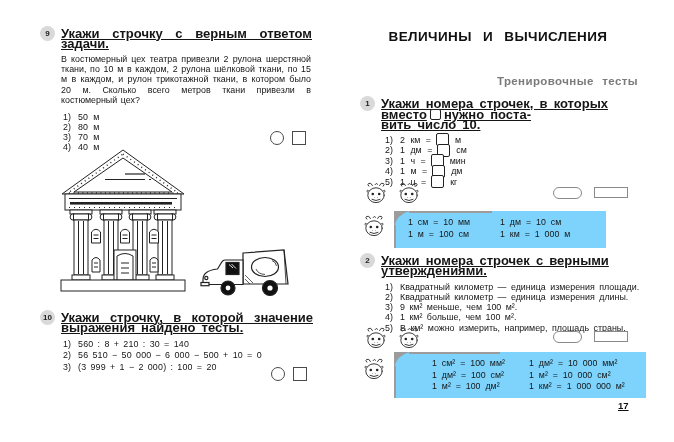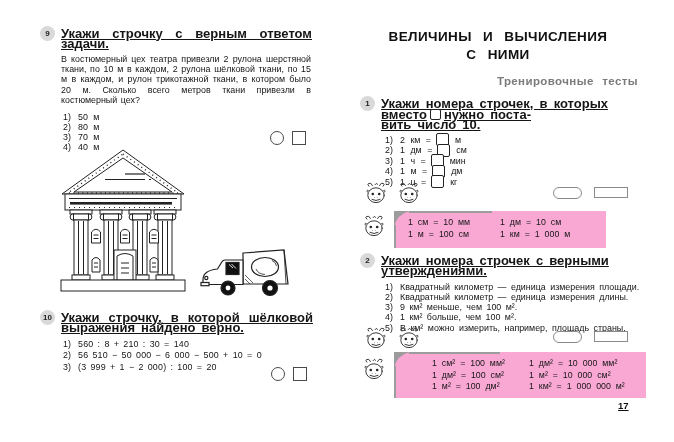--- a/index.html
+++ b/index.html
@@ -49,21 +49,21 @@
   .strow{display:flex;font-size:8.9px;line-height:10.2px;}
   .stnum{flex:0 0 15px;}
   .sttext{word-spacing:2px;}
 
   
   .exrow{display:flex;font-size:8.9px;line-height:11.4px;}
   .exnum{flex:0 0 15px;}
   .extext{word-spacing:1.5px;letter-spacing:.2px;}
 
   
-  .refbox{position:absolute;background:#f9a8d4;}
+  .refbox{position:absolute;background:#7dd3fc;}
   .ref-corner{position:absolute;left:0;top:0;}
   .topline{position:absolute;top:0;height:2px;background:#9c9c9c;}
   .leftline{position:absolute;left:0;width:1.5px;background:#9c9c9c;}
   .ref-cols{display:flex;padding:6px 0 0 14px;font-size:8.8px;word-spacing:2.5px;}
   .ref-col div{line-height:11.6px;}
   .mascot{display:block;}
   .mrow{position:absolute;display:flex;gap:11px;}
 
   .pagenum{position:absolute;font-weight:bold;font-size:9.5px;color:#111;}
   svg{display:block;}
@@ -214,21 +214,21 @@
       <circle cx="28" cy="40" r="7" fill="#111"></circle>
       <circle cx="28" cy="40" r="2.4" fill="#fff" stroke="none"></circle>
       <circle cx="70" cy="40" r="7.5" fill="#111"></circle>
       <circle cx="70" cy="40" r="2.6" fill="#fff" stroke="none"></circle>
     </g>
   </svg>
 
   <div class="abs" style="left:40px;top:310px;width:276px;">
     <div class="qhead">
       <div class="badge">10</div>
-      <div class="qtitle" style="width:252px;">Укажи строчку, в которой шёлковой выражения найдено верно.</div>
+      <div class="qtitle" style="width:252px;">Укажи строчку, в которой значение выражения найдено тесты.</div>
     </div>
     <div style="margin:5px 0 0 23px;">
       <div class="exrow">
         <span class="exnum">1)</span>
         <span class="extext">560 : 8 + 210 : 30 = 140</span>
       </div>
       <div class="exrow">
         <span class="exnum">2)</span>
         <span class="extext">56 510 − 50 000 − 6 000 − 500 + 10 = 0</span>
       </div>
@@ -236,21 +236,20 @@
         <span class="exnum">3)</span>
         <span class="extext">(3 999 + 1 − 2 000) : 100 = 20</span>
       </div>
     </div>
   </div>
   <div class="mk-circle" style="left:271px;top:367px;"></div>
   <div class="mk-square" style="left:293px;top:367px;"></div>
 
   <div class="rc-title" style="top:28px;">
     <div>ВЕЛИЧИНЫ И ВЫЧИСЛЕНИЯ</div>
-    <div>С НИМИ</div>
   </div>
   <div class="rc-sub" style="top:75px;">Тренировочные тесты</div>
 
   <div class="abs" style="left:360px;top:96px;width:288px;">
     <div class="qhead">
       <div class="badge">1</div>
       <div class="qtitle" style="width:100%;text-align:left;">
         <span>Укажи номера строчек, в которых вместо</span><span class="inline-box"></span><span>нужно поста-</span><br>
         <span>вить число 10.</span>
       </div>

